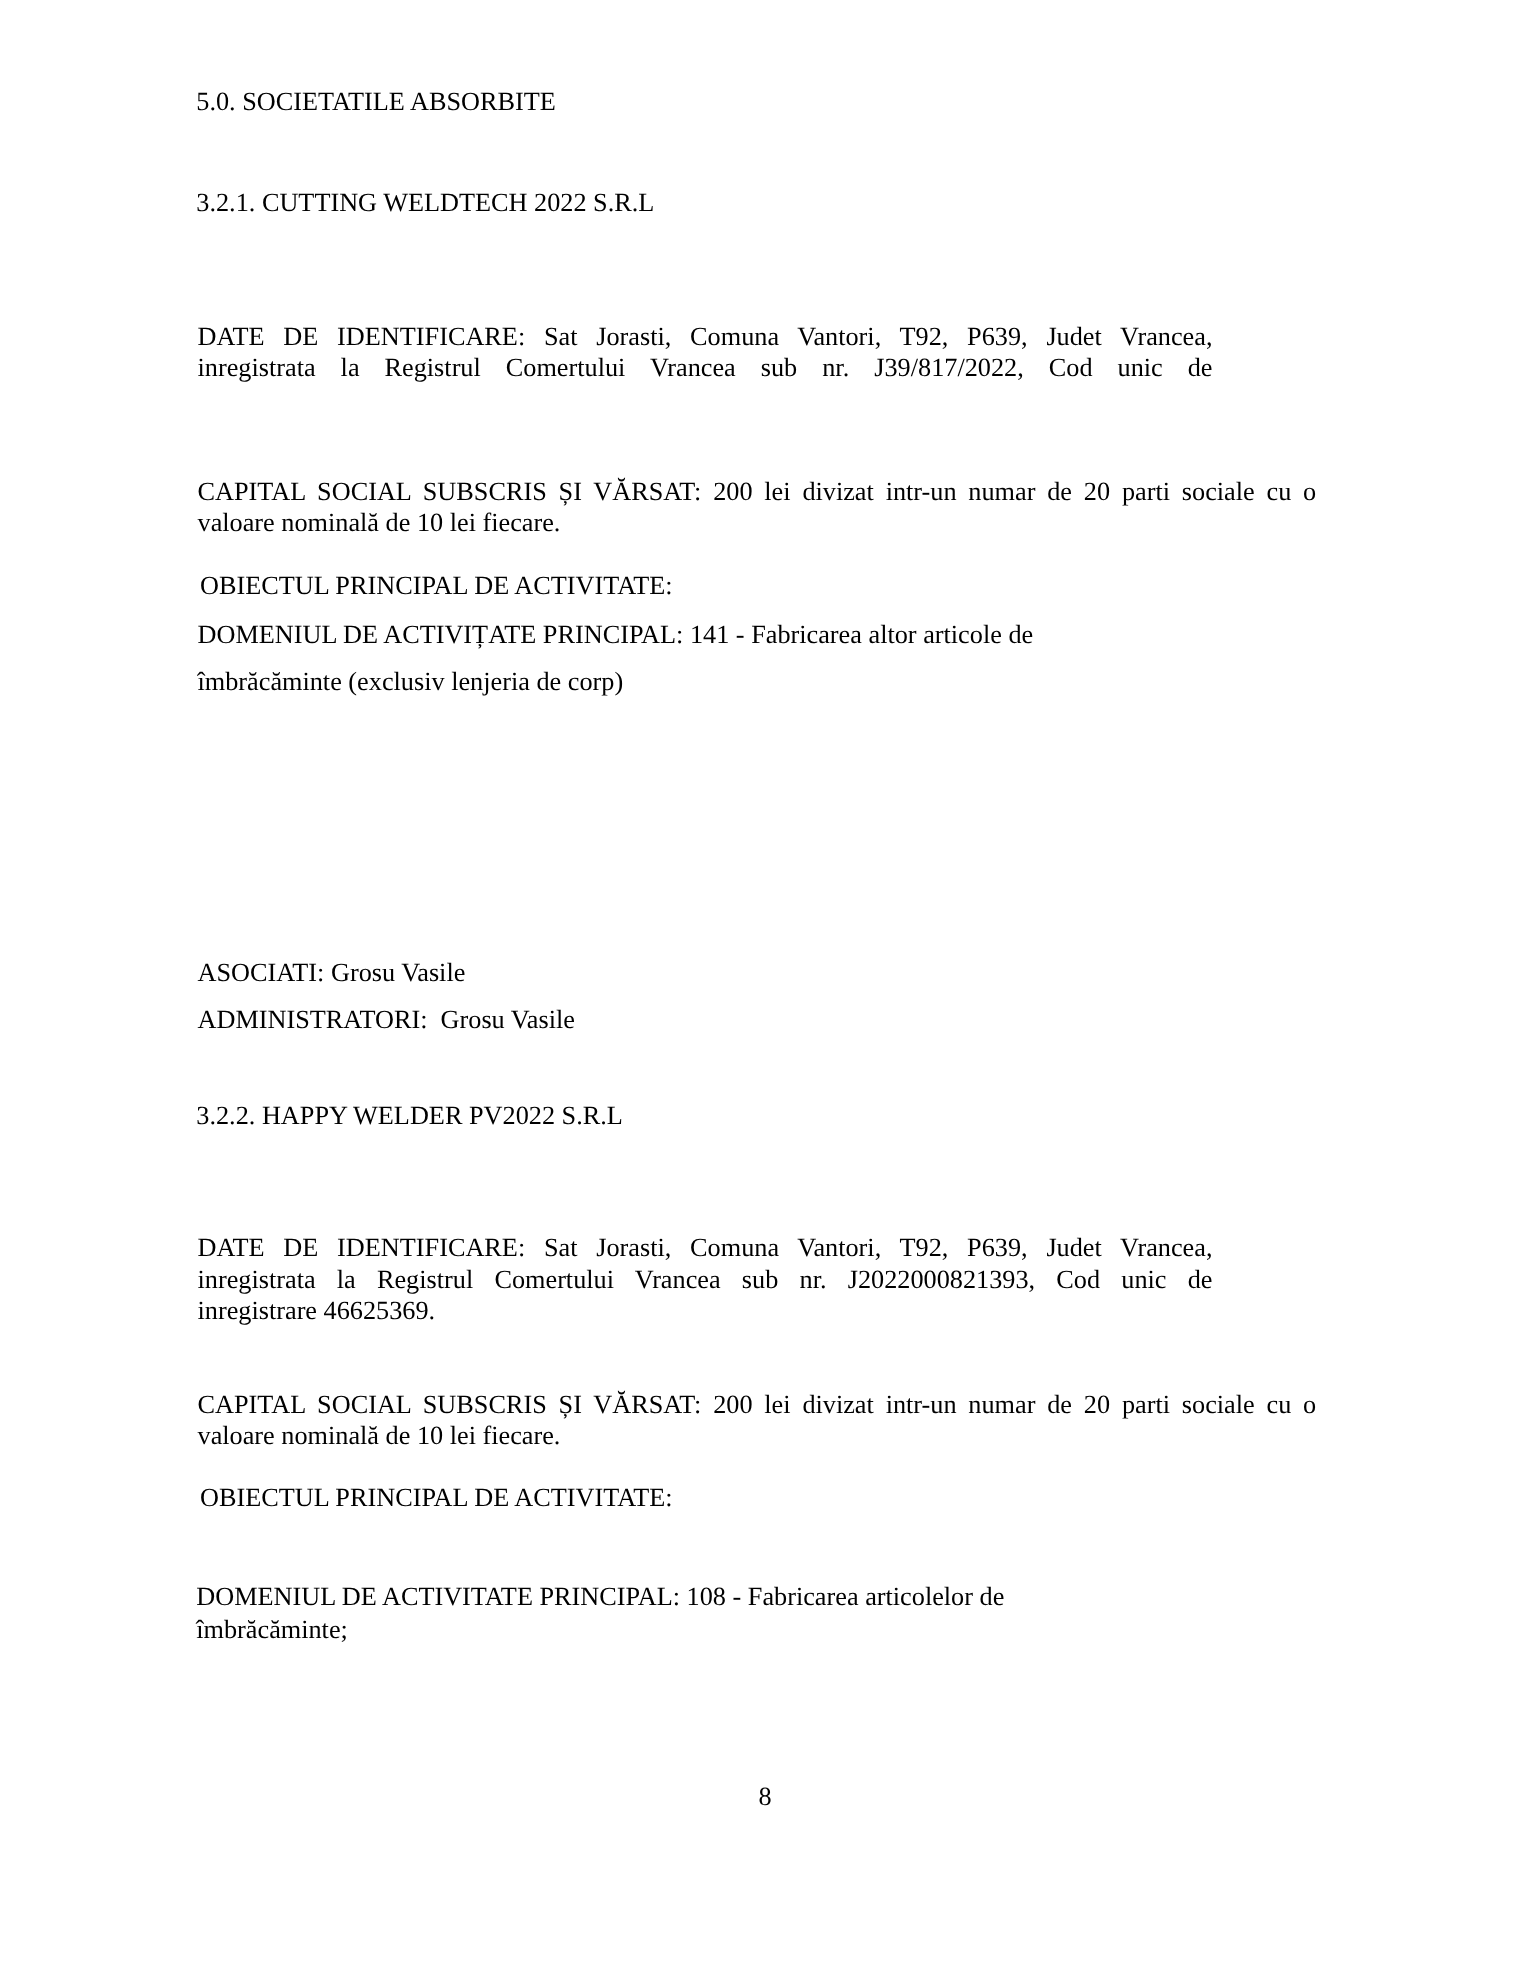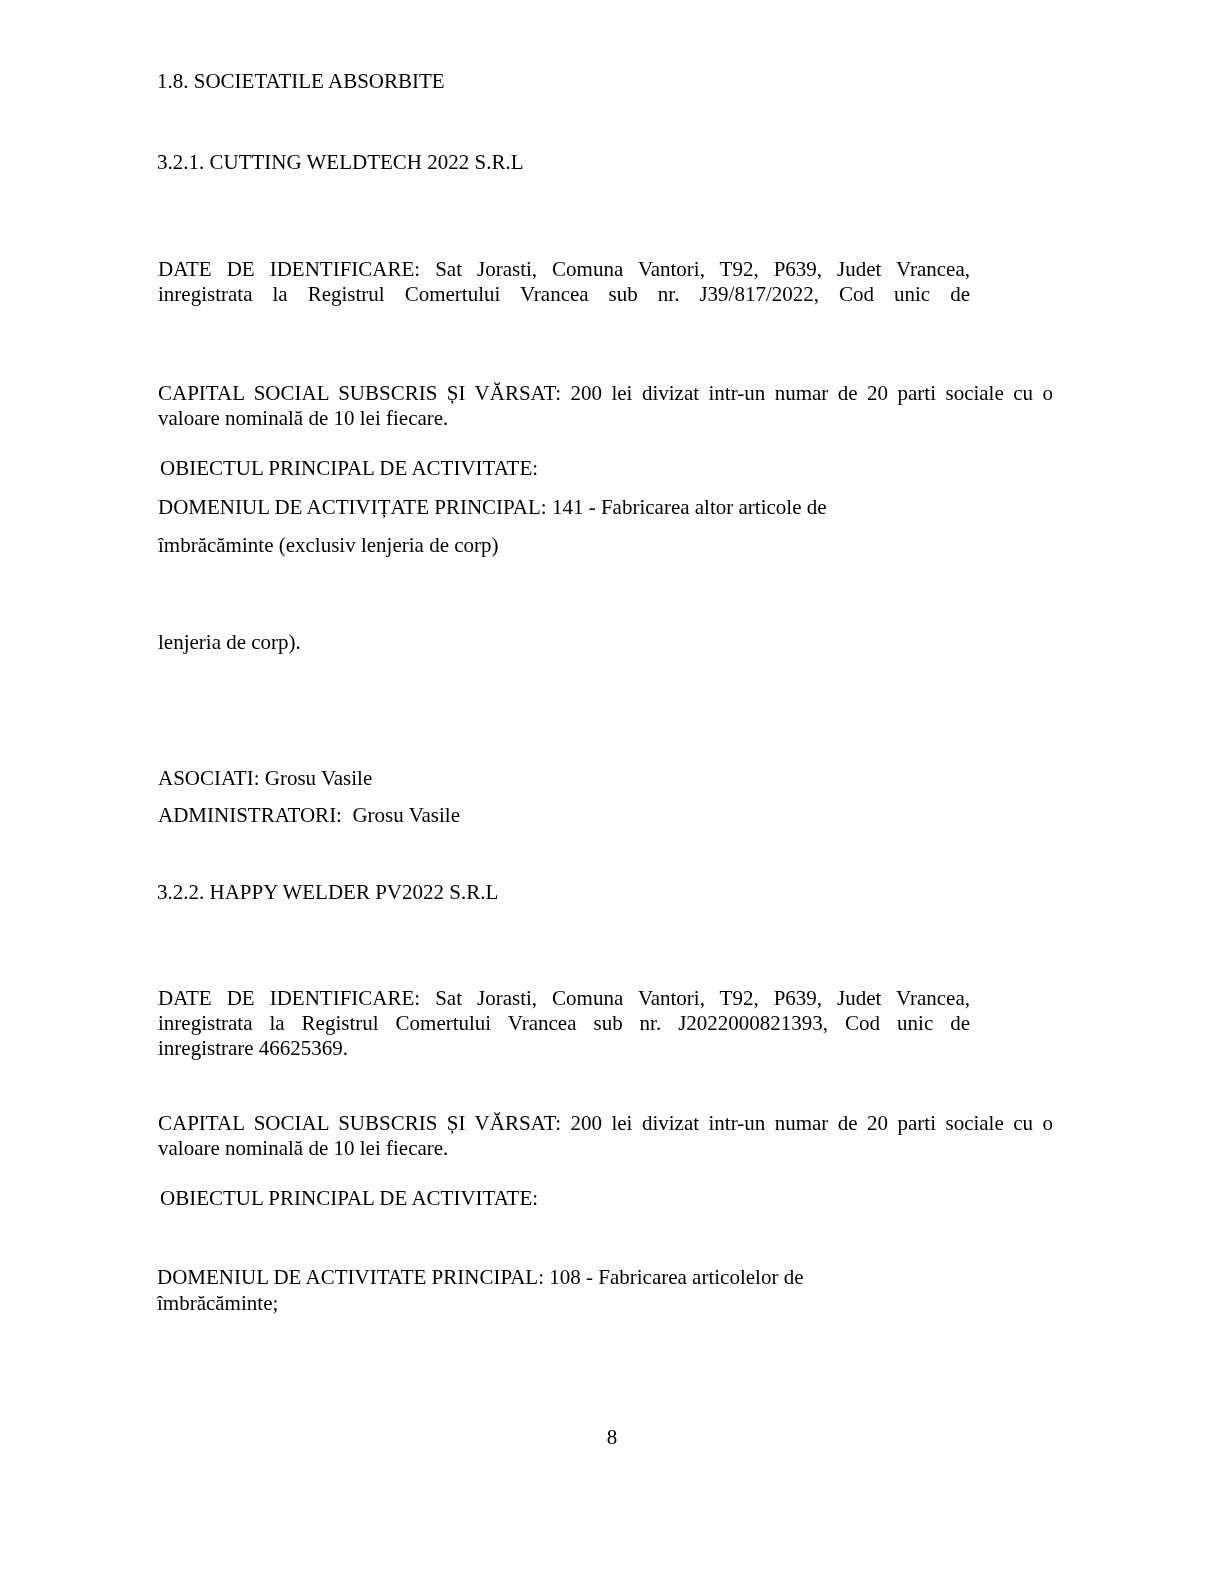--- a/index.html
+++ b/index.html
@@ -47,41 +47,40 @@
       width: 1224px;
       top: 1424px;
       text-align: center;
       font-size: 21px;
       line-height: 26px;
     }
   </style>
 </head>
 <body>
 
-<div class="line heading" style="left:157px; top:68px;">1.8. SOCIETATILE ABSORBITE</div>
+<div class="line heading" style="left:157px; top:68px;">5.0. SOCIETATILE ABSORBITE</div>
 
 <div class="line heading" style="left:157px; top:149px;">3.2.1. CUTTING WELDTECH 2022 S.R.L</div>
 
 <div class="justify-block" style="left:158px; top:229px; width:812px;">
   <span class="justify-line">DATE DE IDENTIFICARE: Sat Jorasti, Comuna Vantori, T92, P639, Judet Vrancea,</span>
   <span class="justify-line">inregistrata la Registrul Comertului Vrancea sub nr. J39/817/2022, Cod unic de</span>
 </div>
 
 <div class="justify-block" style="left:158px; top:353px; width:895px;">
   <span class="justify-line">CAPITAL SOCIAL SUBSCRIS ȘI VĂRSAT: 200 lei divizat intr-un numar de 20 parti sociale cu o</span>
   <span class="justify-line last">valoare nominală de 10 lei fiecare.</span>
 </div>
 
 <div class="line" style="left:160px; top:455px;">OBIECTUL PRINCIPAL DE ACTIVITATE:</div>
 
 <div class="line" style="left:158px; top:494px;text-align:right;">DOMENIUL DE ACTIVIȚATE PRINCIPAL: 141 - Fabricarea altor articole de</div>
 <div class="line" style="left:158px; top:532px;">îmbrăcăminte (exclusiv lenjeria de corp)</div>
 
 <div class="justify-block" style="left:158px; top:595px; width:858px; line-height:38px;">
-  <span class="justify-line last">lenjeria de corp).</span>
 </div>
 
 <div class="line" style="left:158px; top:765px;">ASOCIATI: Grosu Vasile</div>
 <div class="line" style="left:158px; top:802px; white-space:pre;">ADMINISTRATORI:  Grosu Vasile</div>
 
 <div class="line heading" style="left:157px; top:879px;">3.2.2. HAPPY WELDER PV2022 S.R.L</div>
 
 <div class="justify-block" style="left:158px; top:958px; width:812px;">
   <span class="justify-line">DATE DE IDENTIFICARE: Sat Jorasti, Comuna Vantori, T92, P639, Judet Vrancea,</span>
   <span class="justify-line">inregistrata la Registrul Comertului Vrancea sub nr. J2022000821393, Cod unic de</span>

